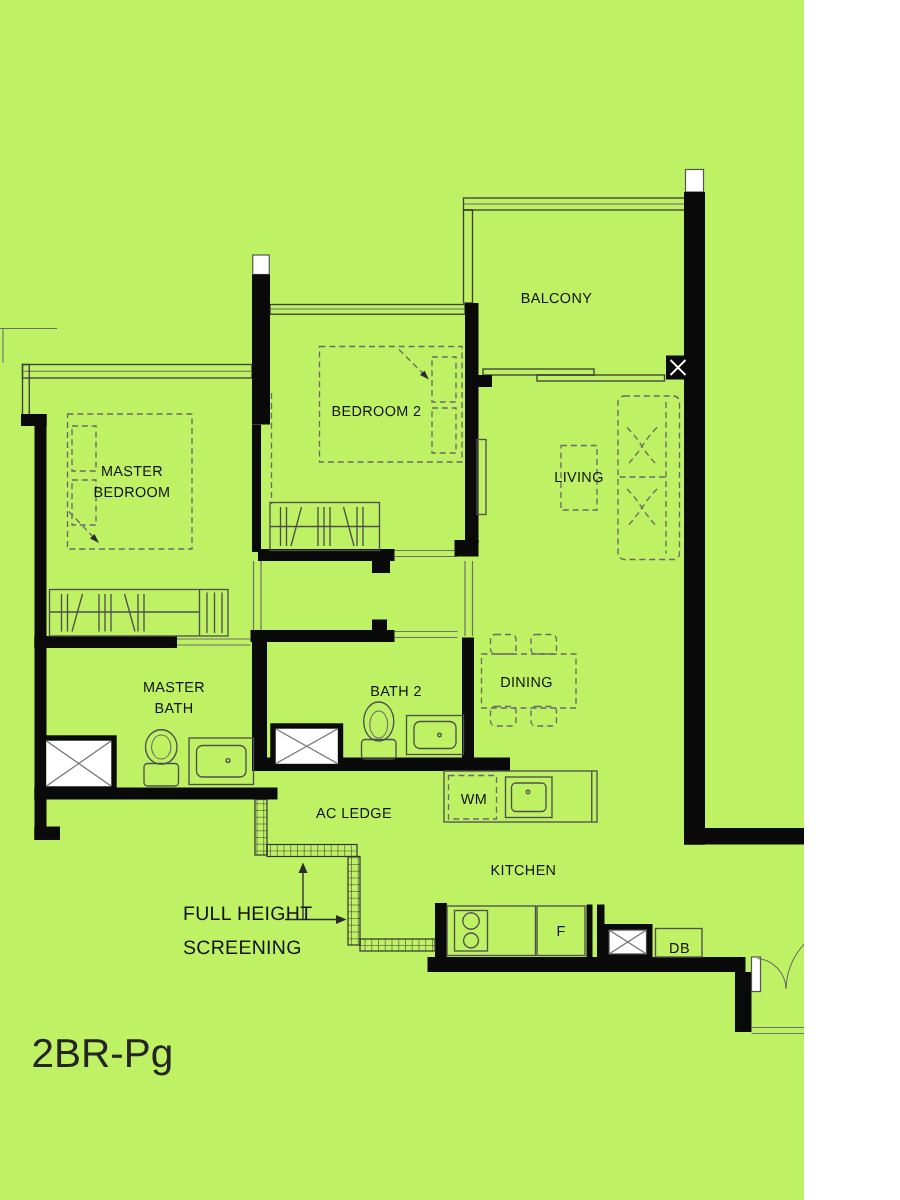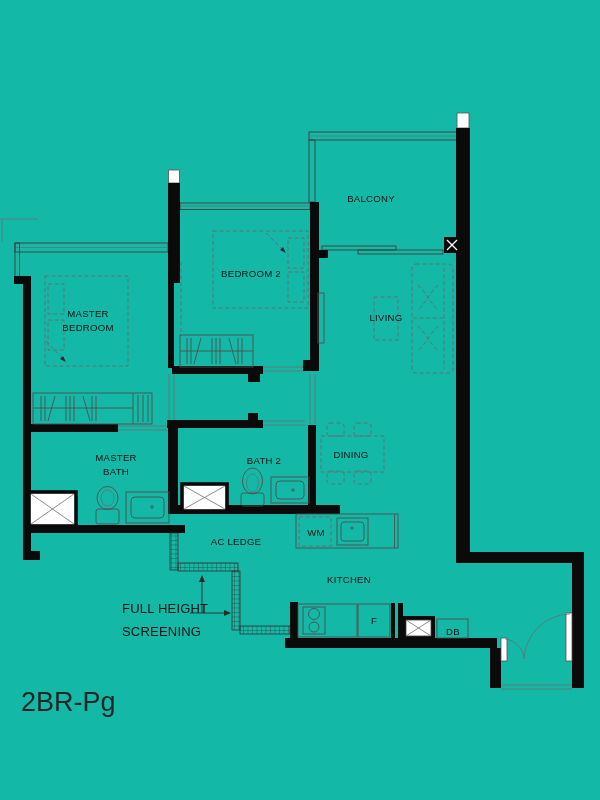--- a/index.html
+++ b/index.html
@@ -1,16 +1,16 @@
 <!DOCTYPE html>
 <html><head>
 <meta charset="utf-8">
 <style>
   html,body{margin:0;padding:0;background:#fff;}
-  .page{position:relative;width:600px;height:800px;background:#14b8a6;overflow:hidden;}
+  .page{position:relative;width:536px;height:800px;background:#bef264;overflow:hidden;}
   svg{display:block;}
   .wall{fill:#0a0a0a;stroke:none;}
   .cap{fill:#ffffff;stroke:#555;stroke-width:0.8;}
   .thin{fill:none;stroke:#3f3f3f;stroke-width:0.9;}
   .thin2{fill:none;stroke:#6a6a6a;stroke-width:0.7;}
   .open{fill:none;stroke:#6f6f6f;stroke-width:0.8;}
   .furn{fill:none;stroke:#4f4f4f;stroke-width:0.9;}
   .dash{fill:none;stroke:#6a6a6a;stroke-width:0.9;stroke-dasharray:4 2.6;}
   .showerbox{fill:#ffffff;stroke:#0a0a0a;stroke-width:3.6;}
   .xline{fill:none;stroke:#707070;stroke-width:0.8;}

